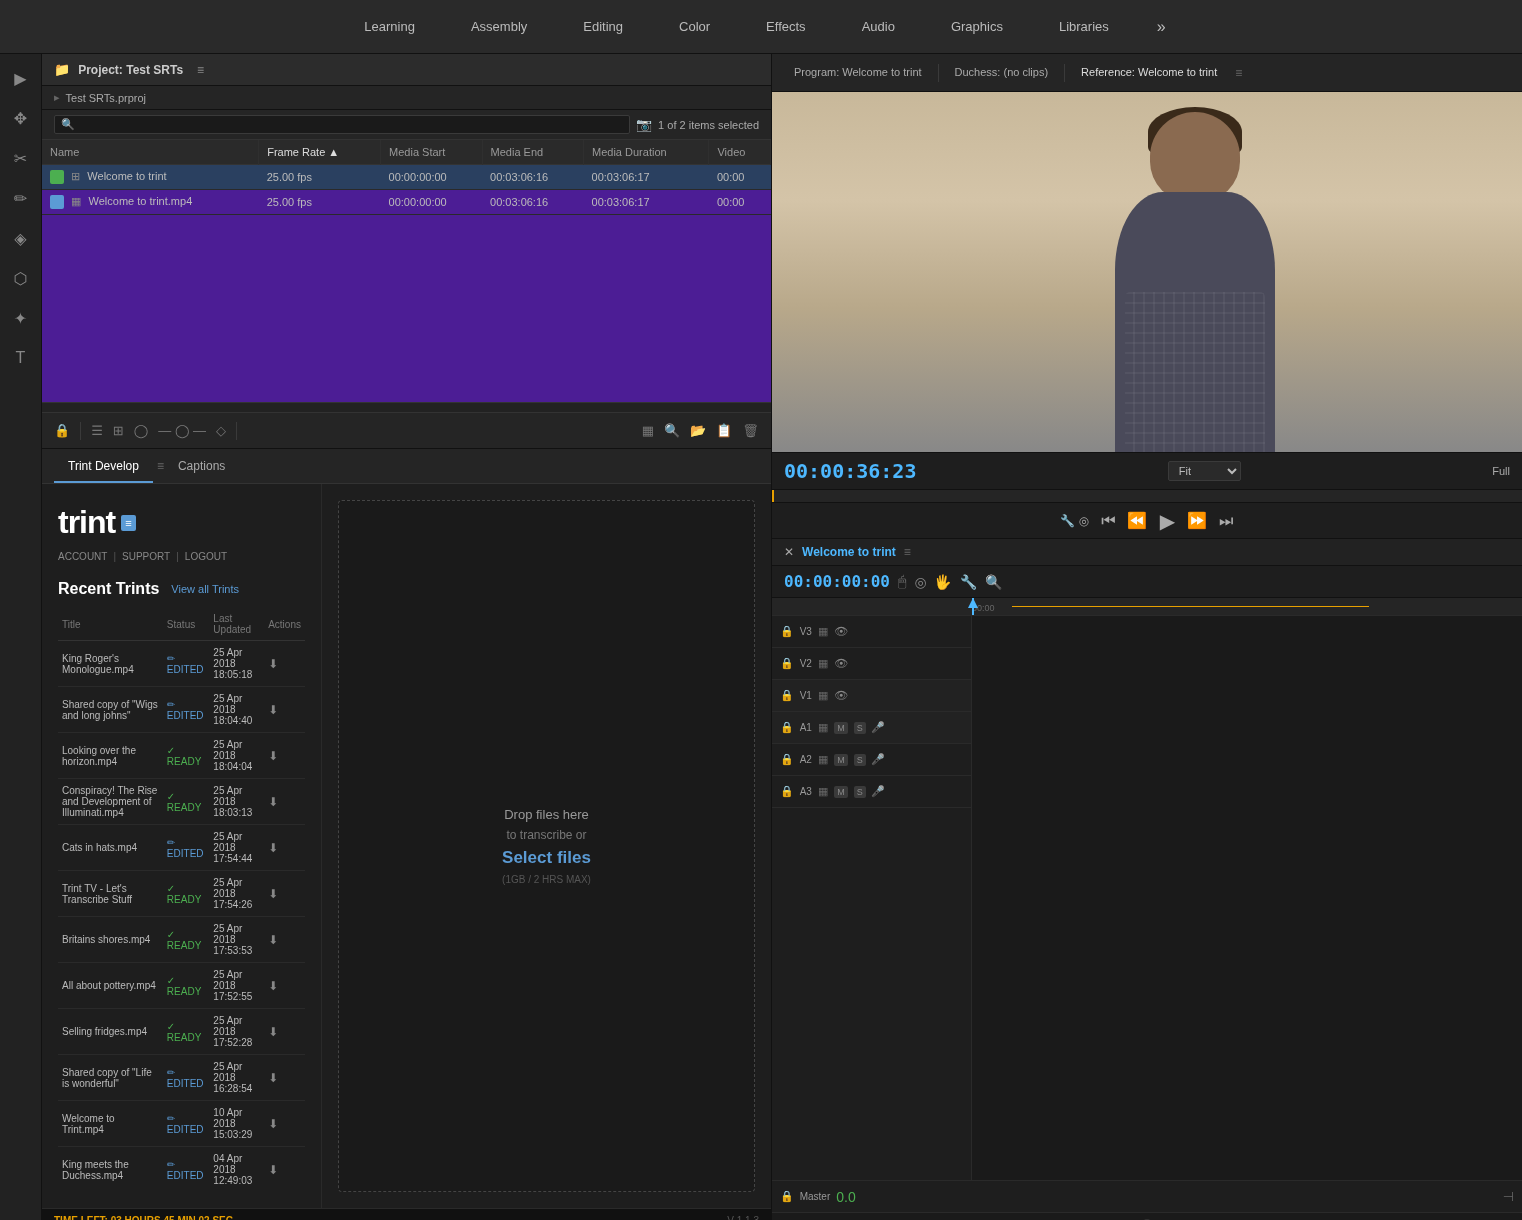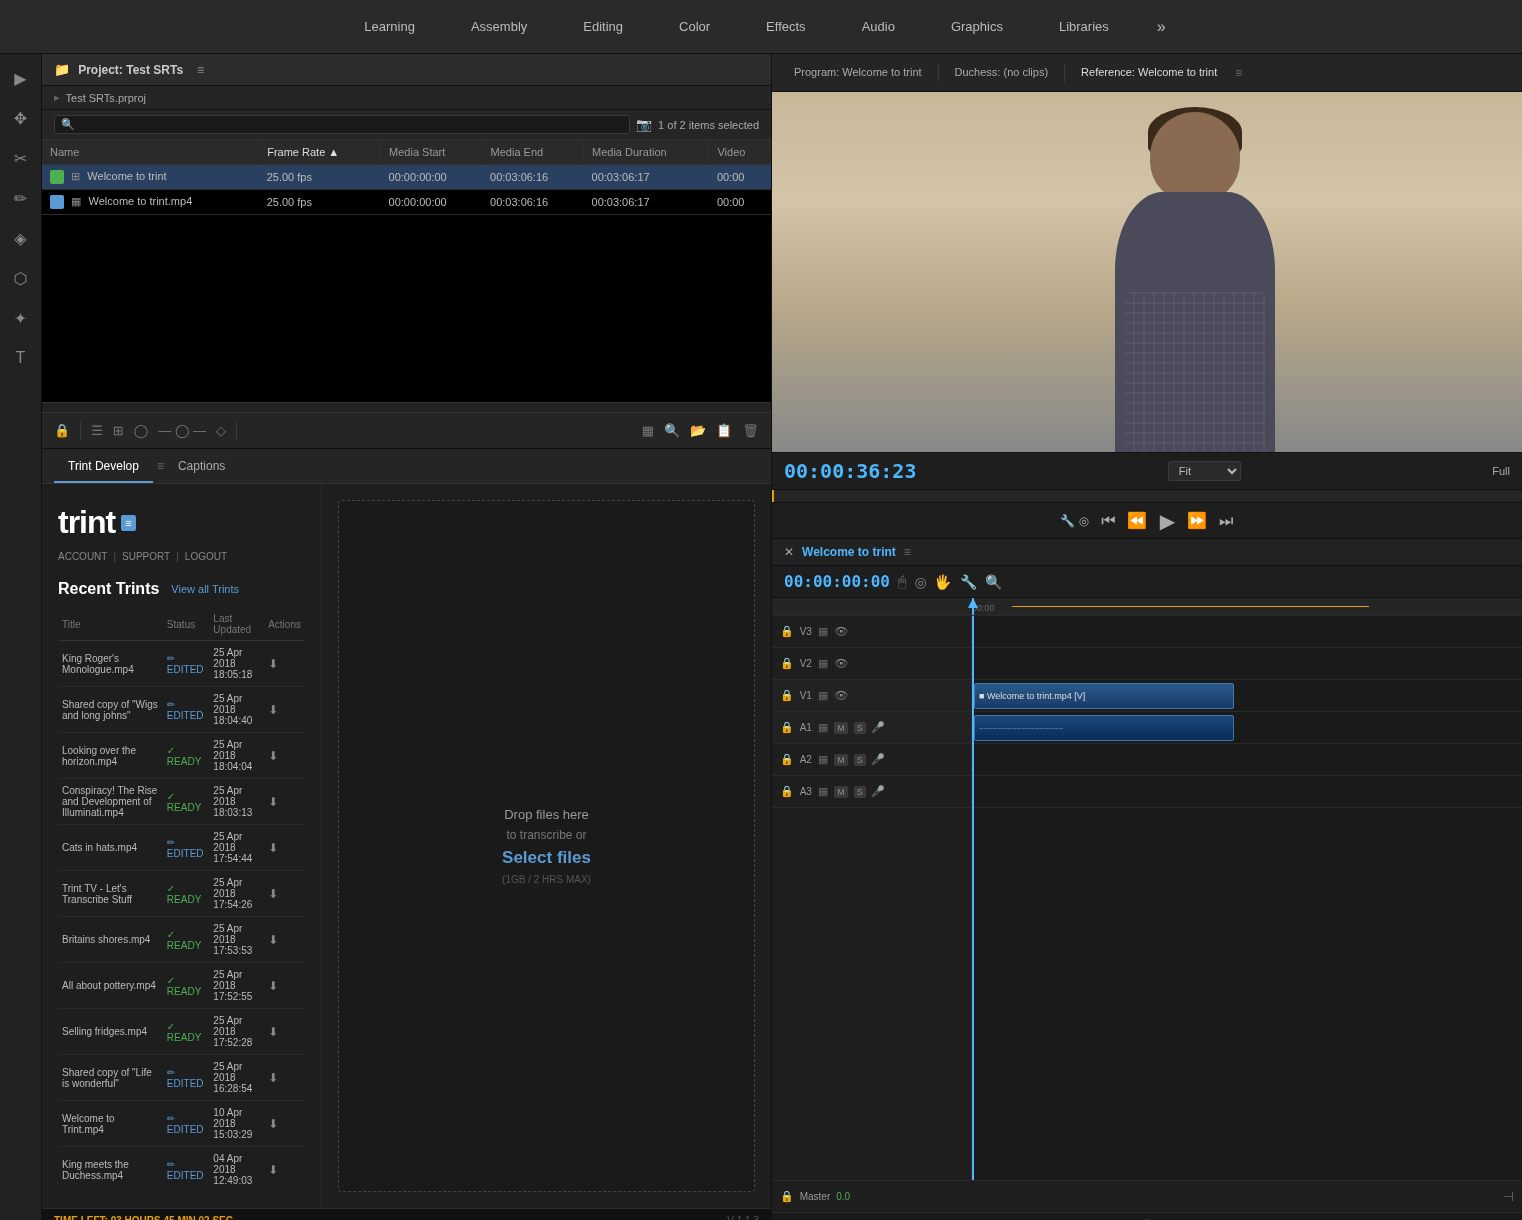--- a/index.html
+++ b/index.html
@@ -129,21 +129,21 @@
       width: 100%;
     }
     #search-icon-proj { color: #666; font-size: 11px; }
     #items-selected { color: #aaa; font-size: 11px; margin-left: auto; }
     #camera-icon-proj { color: #888; font-size: 13px; cursor: pointer; }
 
     
     #file-table {
       flex: 1;
       overflow-y: auto;
-      background: #000000;
+      background: #4c1d95;
     }
     #file-table table {
       width: 100%;
       border-collapse: collapse;
     }
     #file-table thead tr {
       background: #2a2a2a;
       border-bottom: 1px solid #333;
     }
     #file-table th {
@@ -713,21 +713,21 @@
       height: 32px;
       background: #1e1e1e;
       border-top: 1px solid #2a2a2a;
       display: flex;
       align-items: center;
       padding: 0 8px;
       gap: 6px;
     }
     .master-lock { color: #666; font-size: 11px; }
     .master-name { color: #999; font-size: 10px; }
-    .master-val { color: #4caf50; font-size: 10px; }
+    .master-val { color: #4caf50; font-size: 14px; }
     .master-end-btn { color: #666; font-size: 13px; cursor: pointer; margin-left: auto; }
 
     #tl-bottom-bar {
       background: #1a1a1a;
       height: 20px;
       display: flex;
       align-items: center;
       justify-content: center;
       border-top: 1px solid #2a2a2a;
     }
@@ -1172,43 +1172,20 @@
           <div class="track-label-row">
             <span class="track-lock-icon">🔒</span>
             <span class="track-name">A3</span>
             <span class="track-toggle">▦</span>
             <span class="track-m">M</span>
             <span class="track-s">S</span>
             <span class="track-mic">🎤</span>
           </div>
         </div>
 
-        <div id="tl-track-content">
-          <div id="tl-playhead-line"></div>
-
-          <div class="track-content-row"></div>
-
-          <div class="track-content-row"></div>
-
-          <div class="track-content-row">
-            <div class="track-clip clip-video" style="left:2px; width:260px;">
-              <span>■ Welcome to trint.mp4 [V]</span>
-            </div>
-          </div>
-
-          <div class="track-content-row">
-            <div class="track-clip clip-audio" style="left:2px; width:260px; background: linear-gradient(to bottom, #1a4a7a, #0a2a5a);">
-              <span style="font-size:8px; color:#6a9acd;">~~~~~~~~~~~~~~~~~~</span>
-            </div>
-          </div>
-
-          <div class="track-content-row"></div>
-
-          <div class="track-content-row"></div>
-        </div>
 
       </div>
 
       <div id="master-track-row">
         <span class="master-lock">🔒</span>
         <span class="master-name">Master</span>
         <span class="master-val">0.0</span>
         <span class="master-end-btn">⊣</span>
       </div>
 

